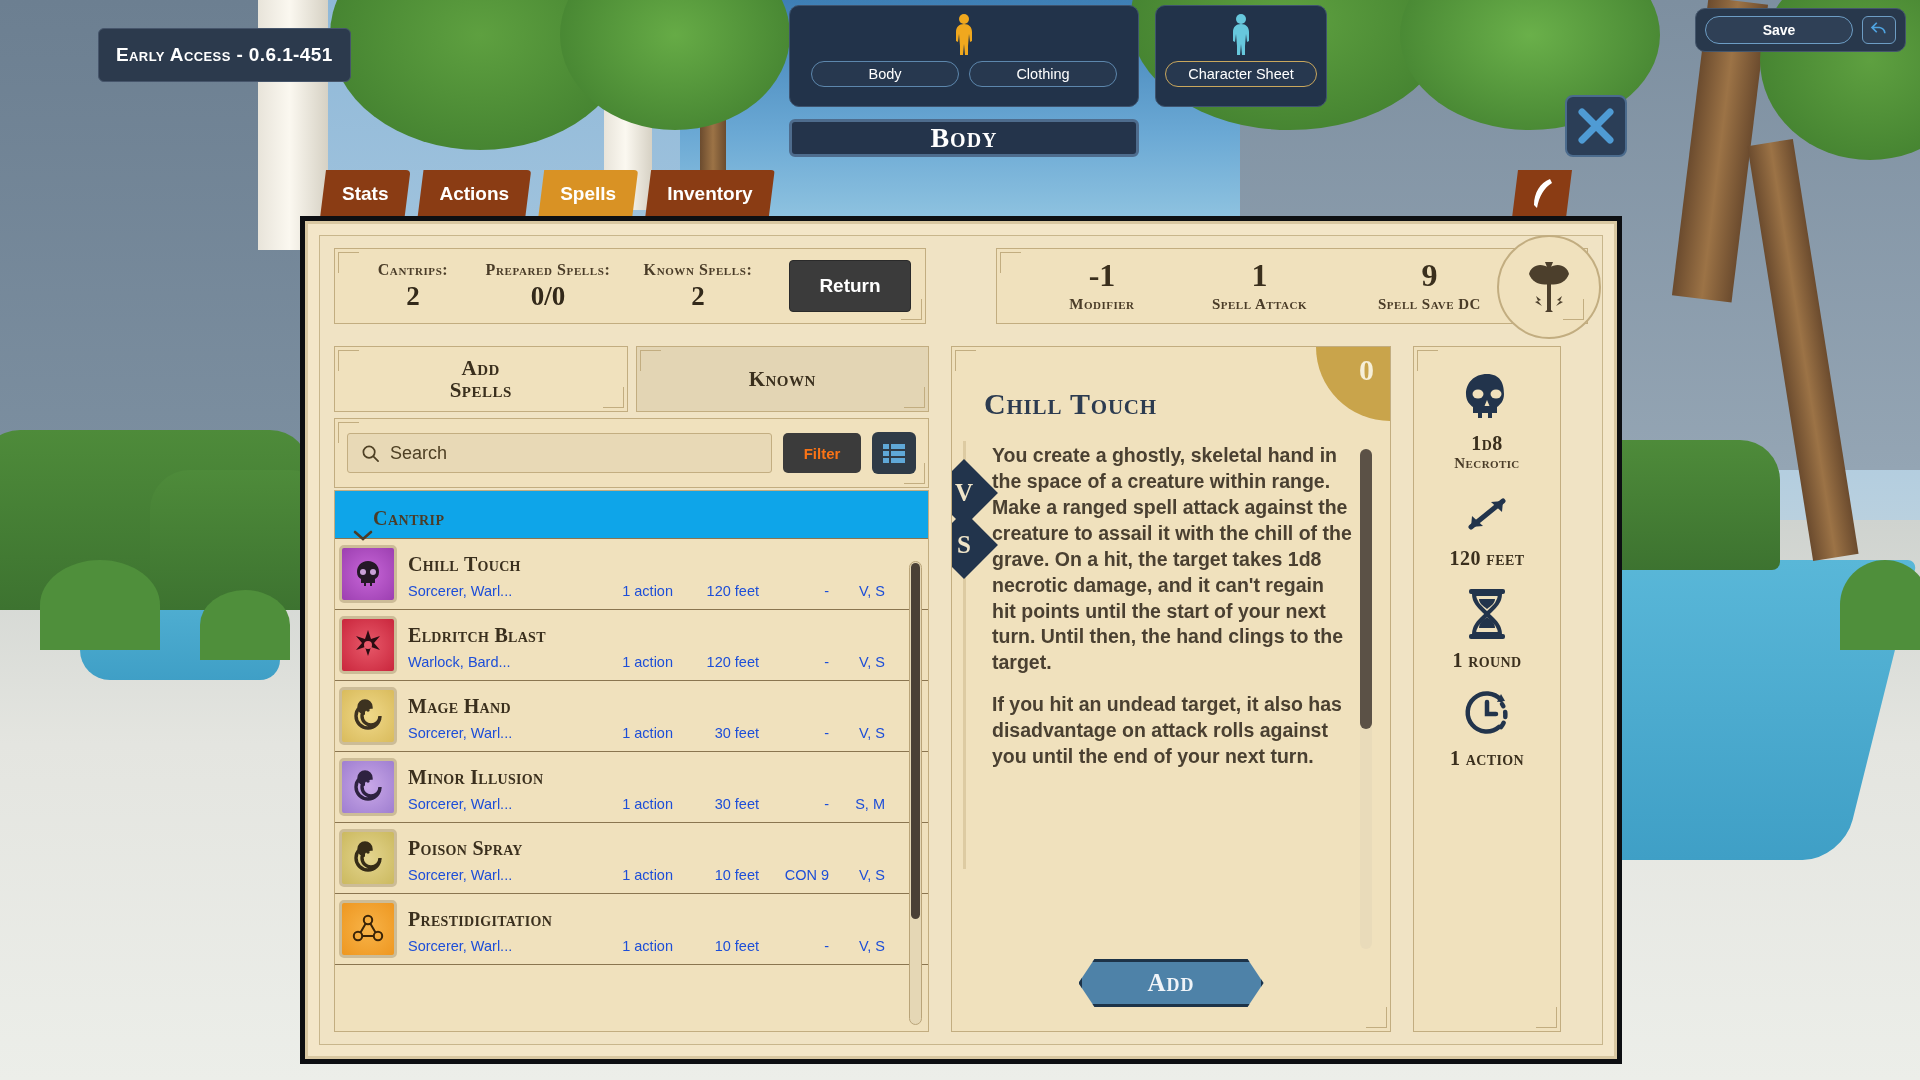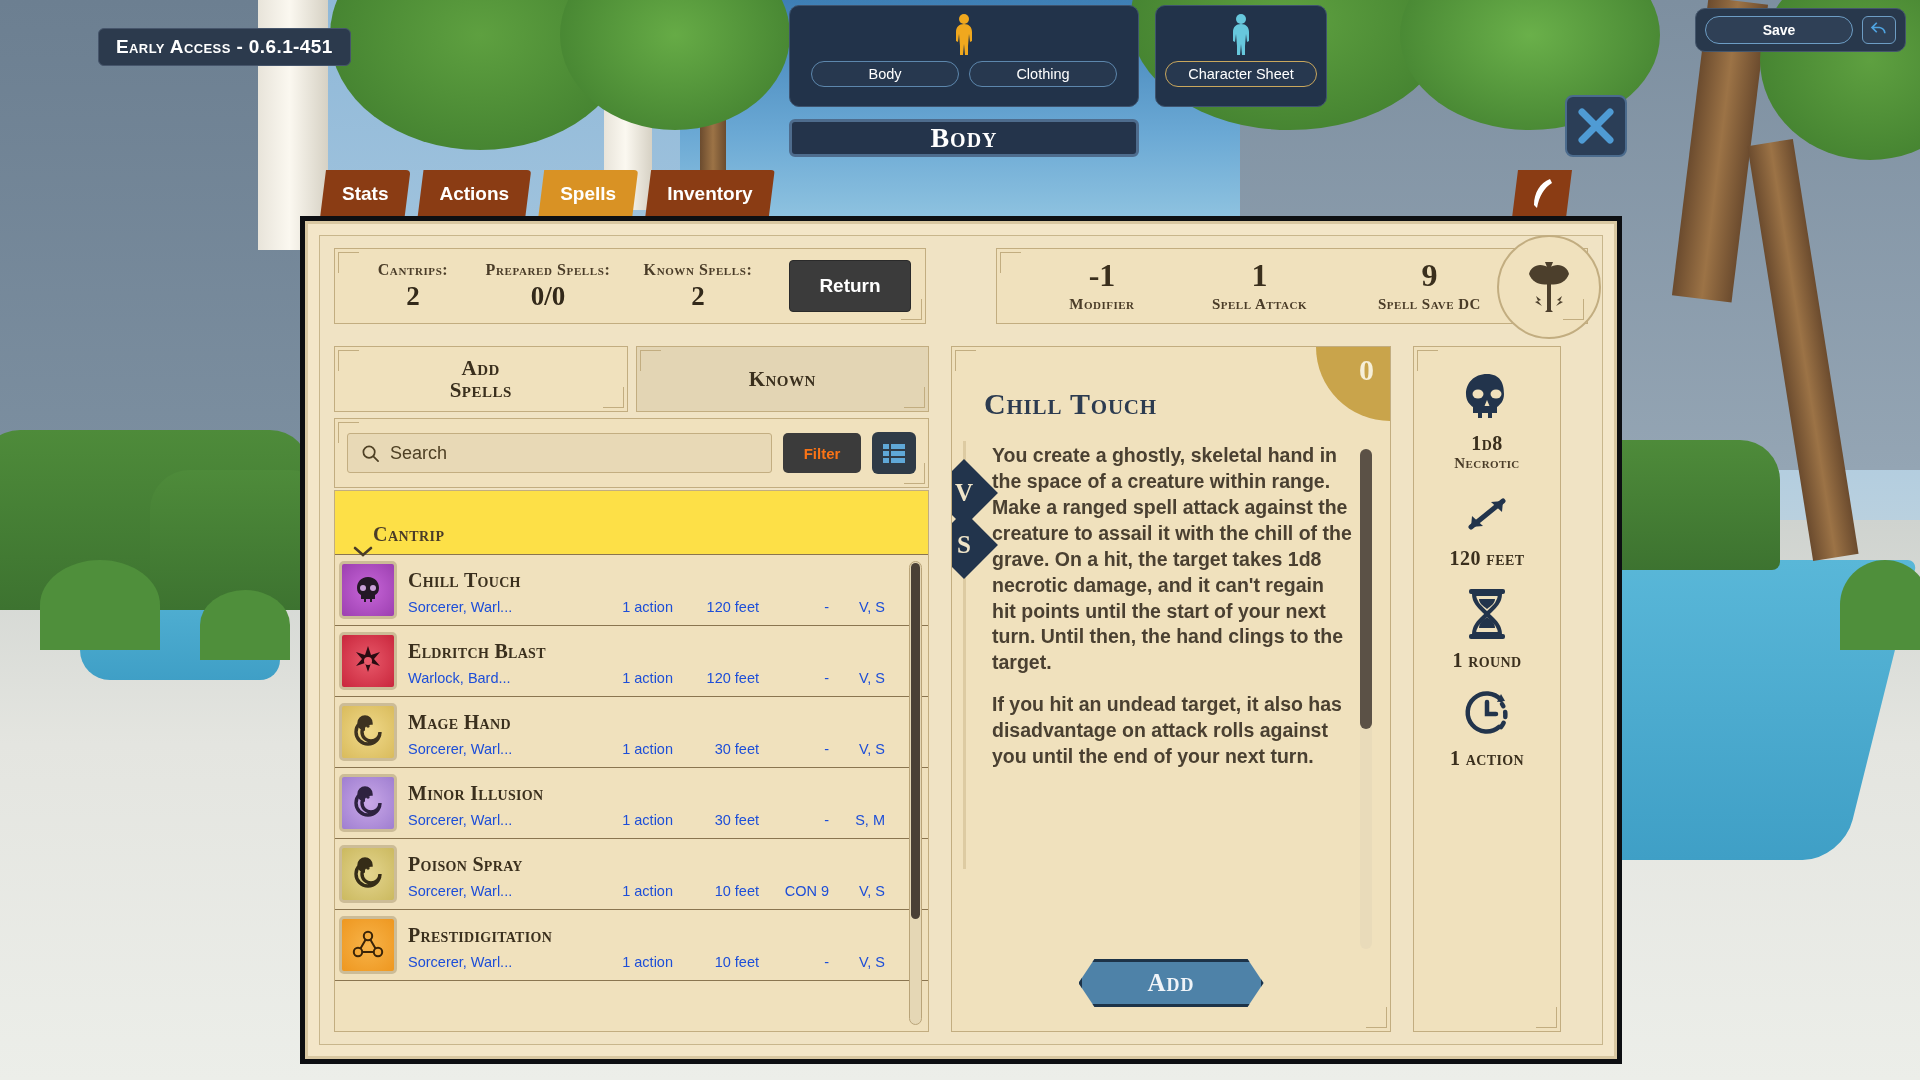--- a/index.html
+++ b/index.html
@@ -52,21 +52,21 @@
   .grass-blade {
     position:absolute; background:#4f8f3b;
     border-radius: 50% 50% 0 0;
   }
 
   
   .early-access {
     position:absolute; left:98px; top:28px;
     background:#2c3a4d; color:#fff; font-variant: small-caps;
     font-size:19px; font-weight:bold; letter-spacing:.4px;
-    padding:7px 17px; border-radius:6px;
+    padding:15px 17px; border-radius:6px;
     border:1px solid #46556b;
   }
   .save-cluster {
     position:absolute; right:14px; top:8px;
     background:#28384c; border:1px solid #44566c; border-radius:10px;
     padding:7px 9px; display:flex; gap:9px; align-items:center;
   }
   .save-btn {
     width:148px; height:28px; border-radius:14px;
     background:#2f4056; border:1.5px solid #6d9dc4; color:#fff;
@@ -231,21 +231,21 @@
   .listview-btn {
     width:44px; height:42px; background:#2f3b47; border-radius:6px;
     display:flex; align-items:center; justify-content:center;
   }
 
   .spell-list {
     flex:1; margin-top:2px; position:relative;
     background:#f0e1bd; border:1px solid #c2ad80; overflow:hidden;
   }
   .group-head {
-    height:64px; background:#fde047; border-bottom:1px solid #8a7550;
+    height:48px; background:#0ea5e9; border-bottom:1px solid #8a7550;
     display:flex; align-items:flex-end; padding:0 0 8px 38px; position:relative;
   }
   .group-head .gt {
     font-variant:small-caps; font-size:20px; color:#4a3c28; font-weight:bold;
     font-family:"Liberation Serif", serif; letter-spacing:.5px;
   }
   .group-chev { position:absolute; left:17px; bottom:-6px; }
 
   .spell-row {
     height:71px; display:flex; align-items:center;

